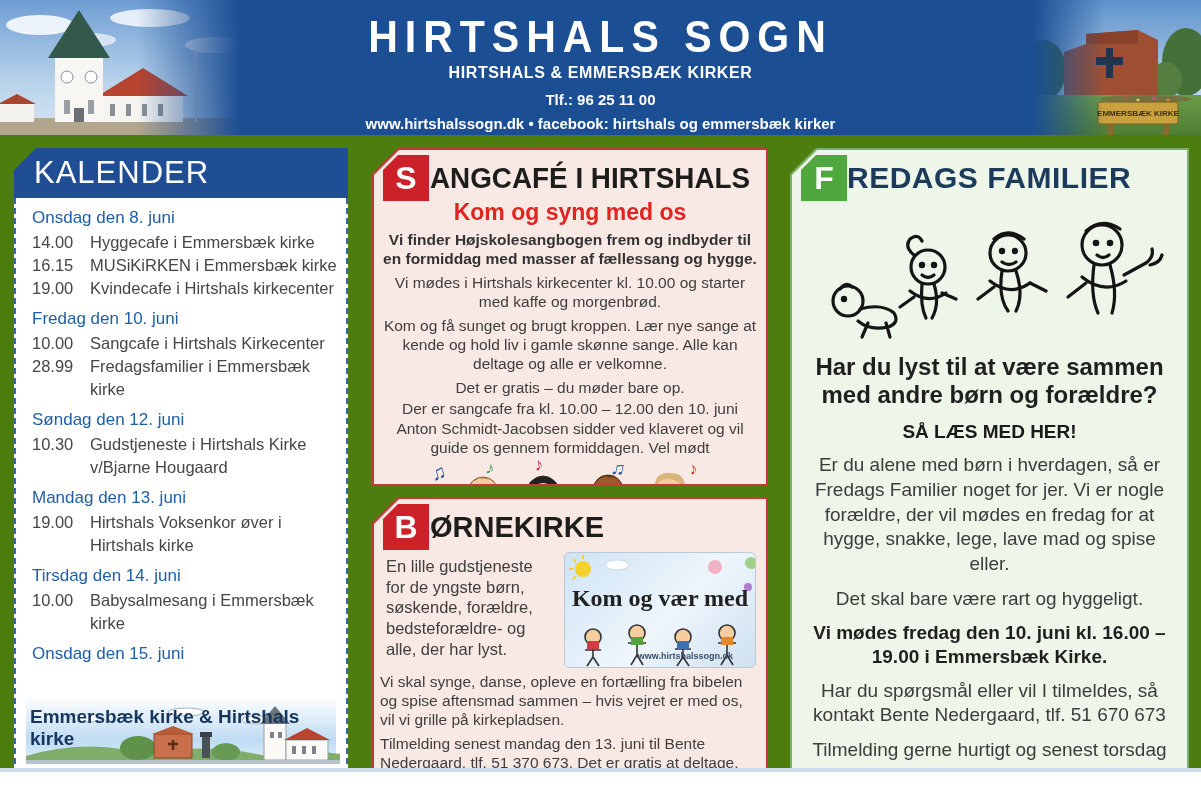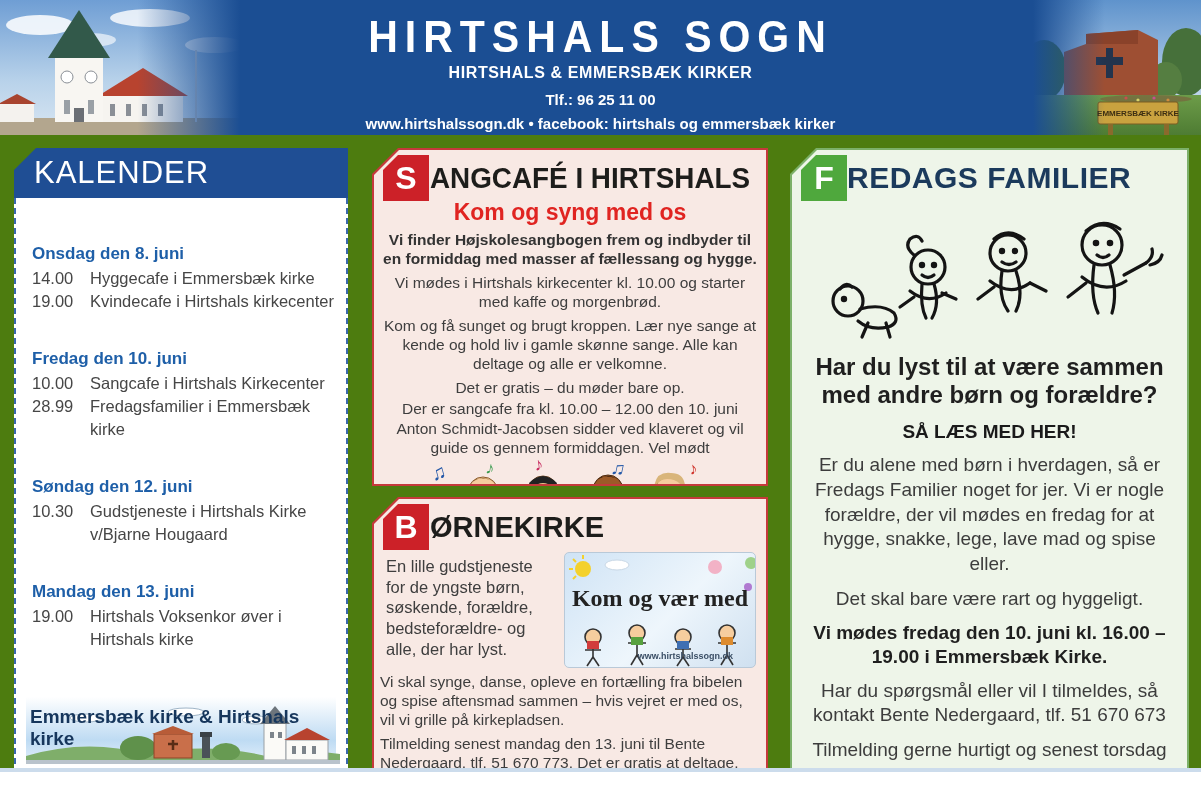--- a/index.html
+++ b/index.html
@@ -20,21 +20,21 @@
   #banner-web { font-size:15px; font-weight:bold; margin-top:7px; }
 
   
   #kalender { position:absolute; left:14px; top:148px; width:334px; height:626px; }
   #kalender-header { position:relative; width:100%; height:50px; background:#1f4e94;
      clip-path:polygon(22px 0, 100% 0, 100% 100%, 0 100%, 0 22px);
      display:flex; align-items:center; }
   #kalender-title { color:#fff; font-size:31px; font-weight:normal; letter-spacing:1px; margin-left:20px; }
   #kalender-body { position:relative; width:100%; height:576px; border:2px dashed #3a68ad; border-top:none; background:#fff; padding:10px 8px 0 16px; }
   .kday { margin-bottom:9px; }
-  .kdate { color:#1e5fa8; font-weight:bold; font-size:17px; margin-bottom:3px;margin-top:36px; }
+  .kdate { color:#1e5fa8; font-weight:normal; font-size:17px; margin-bottom:3px; }
   .krow { display:flex; font-size:16.5px; color:#464646; line-height:23px; }
   .ktime { width:58px; flex:none; }
   .ktext { flex:1; }
   #kalender-art { position:absolute; left:10px; right:10px; bottom:8px; height:96px;
      background:linear-gradient(to bottom, #ffffff 0%, #ffffff 30%, #bedbf3 75%, #e3f0fb 100%); }
   #kalender-art svg { position:absolute; left:0; bottom:0; }
   #kalender-caption { position:absolute; left:4px; top:38px; font-size:19px; font-weight:bold; color:#16365c; }
 
   
   .nbox-outer { position:absolute; clip-path:polygon(26px 0, 100% 0, 100% 100%, 0 100%, 0 26px); }
@@ -169,20 +169,24 @@
     <div id="kalender-header">
       <span id="kalender-title">KALENDER</span>
     </div>
     <div id="kalender-body">
       <div>
           <div class="kday">
             <div class="kdate">Onsdag den 8. juni</div>
             <div class="krow">
               <span class="ktime">14.00</span>
               <span class="ktext">Hyggecafe i Emmersbæk kirke</span>
+            </div>
+            <div class="krow">
+              <span class="ktime">16.15</span>
+              <span class="ktext">MUSiKiRKEN i Emmersbæk kirke</span>
             </div>
             <div class="krow">
               <span class="ktime">19.00</span>
               <span class="ktext">Kvindecafe i Hirtshals kirkecenter</span>
             </div>
           </div>
           <div class="kday">
             <div class="kdate">Fredag den 10. juni</div>
             <div class="krow">
               <span class="ktime">10.00</span>
@@ -366,21 +370,21 @@
             <rect x="22" y="88" width="12" height="8" fill="#d23c3c"></rect>
             <rect x="66" y="84" width="12" height="8" fill="#58a13f"></rect>
             <rect x="112" y="88" width="12" height="8" fill="#3f6fb2"></rect>
             <rect x="156" y="84" width="12" height="8" fill="#dd8b2e"></rect>
           </svg>
           <div id="poster-text">Kom og vær med</div>
           <div id="poster-url">www.hirtshalssogn.dk</div>
         </div>
       </div>
       <div class="bk-p">Vi skal synge, danse, opleve en fortælling fra bibelen og spise aftensmad sammen – hvis vejret er med os, vil vi grille på kirkepladsen.</div>
-      <div class="bk-p">Tilmelding senest mandag den 13. juni til Bente Nedergaard, tlf. 51 670 773. Det er gratis at deltage.</div>
+      <div class="bk-p">Tilmelding senest mandag den 13. juni til Bente Nedergaard, tlf. 51 370 673. Det er gratis at deltage.</div>
       <div class="bk-p bk-bold">Onsdag den 15. juni kl. 16.30-18.00</div>
 
     </div>
   </div>
 
   <div class="nbox-outer" id="fredags-outer">
     <div class="nbox-inner">
       <div class="tagrow">
         <div class="tag green-tag">F</div>
         <div class="boxtitle" id="fredags-title">REDAGS FAMILIER</div>

